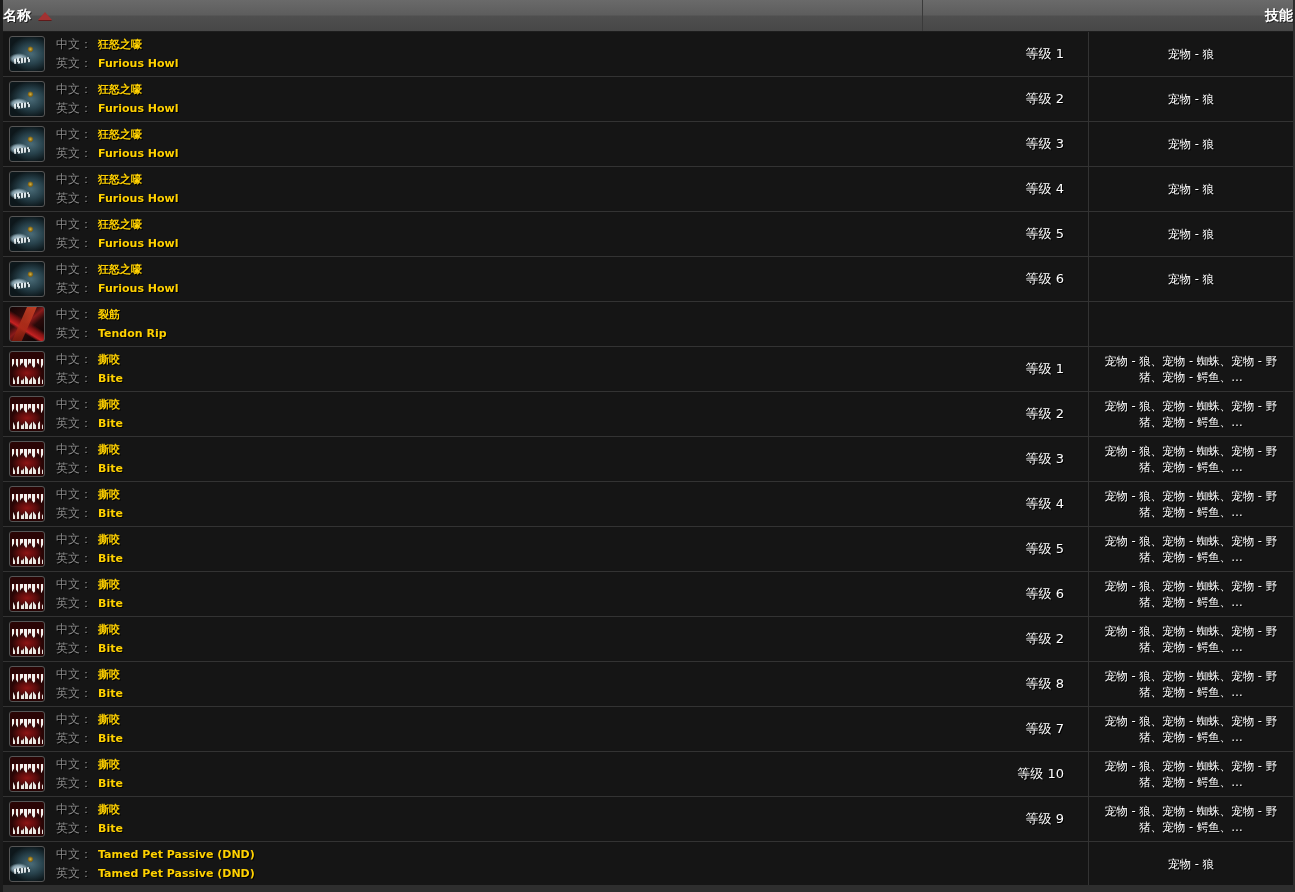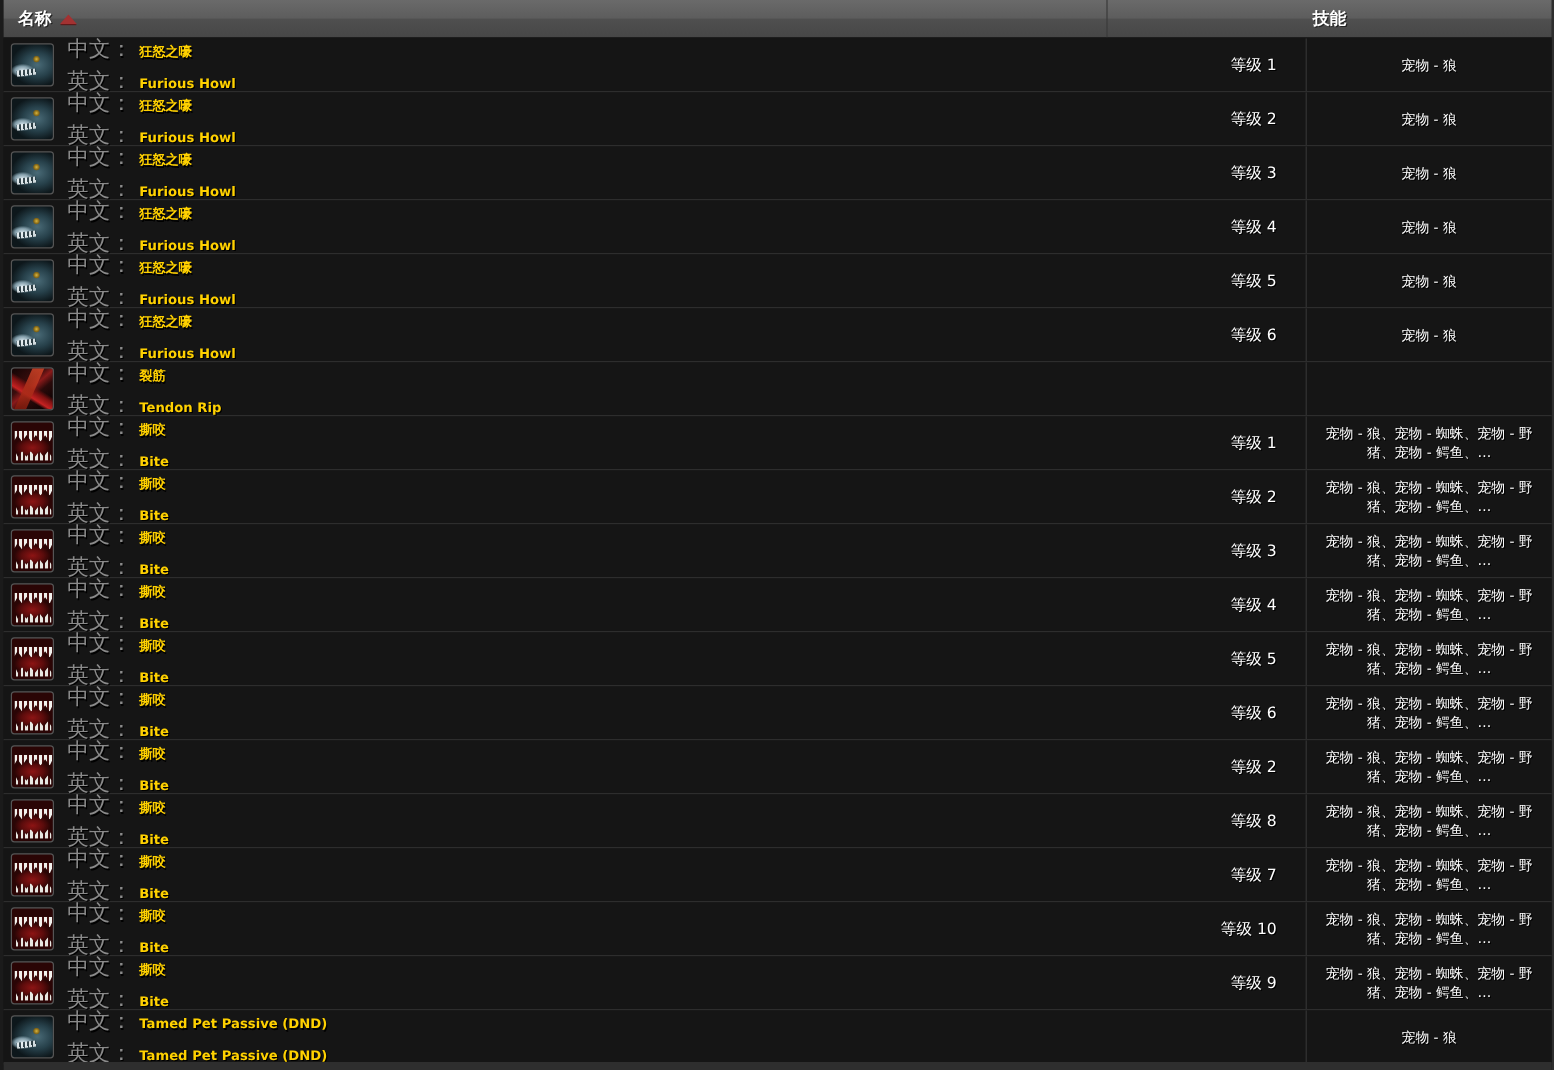--- a/index.html
+++ b/index.html
@@ -33,28 +33,28 @@
     align-items: center;
     height: 100%;
     color: #ffffff;
     font-size: 14px;
     font-weight: bold;
     text-shadow: 1px 1px 0 #222;
     position: relative;
   }
   .th.name-col {
     width: 920px;
-    padding-left: 12px;
+    padding-left: 0;
     gap: 7px;
     border-right: 1px solid #3a3a3a;
     text-align: right;
   }
   .th.skill-col {
     flex: 1;
-    justify-content: center;
+    justify-content: flex-end;
     font-family: Liberation Mono, monospace;
   }
   .sort-arrow {
     width: 0; height: 0;
     border-left: 7px solid transparent;
     border-right: 7px solid transparent;
     border-bottom: 8px solid #a33232;
     margin-top: 1px;
     filter: drop-shadow(0 1px 0 #5f1a1a);
   }
@@ -161,21 +161,21 @@
     gap: 2px;
   }
   .nameline {
     display: flex;
     align-items: baseline;
     gap: 6px;
     white-space: nowrap;
   }
   .nlabel {
     color: #8a8a8a;
-    font-size: 18px;
+    font-size: 12px;
     text-shadow: 1px 1px 0 #000;
     text-align: center;
   }
   .nvalue {
     color: #ffd100;
     font-size: 11px;
     font-weight: bold;
     text-shadow: 1px 1px 0 #000;
   }
 

